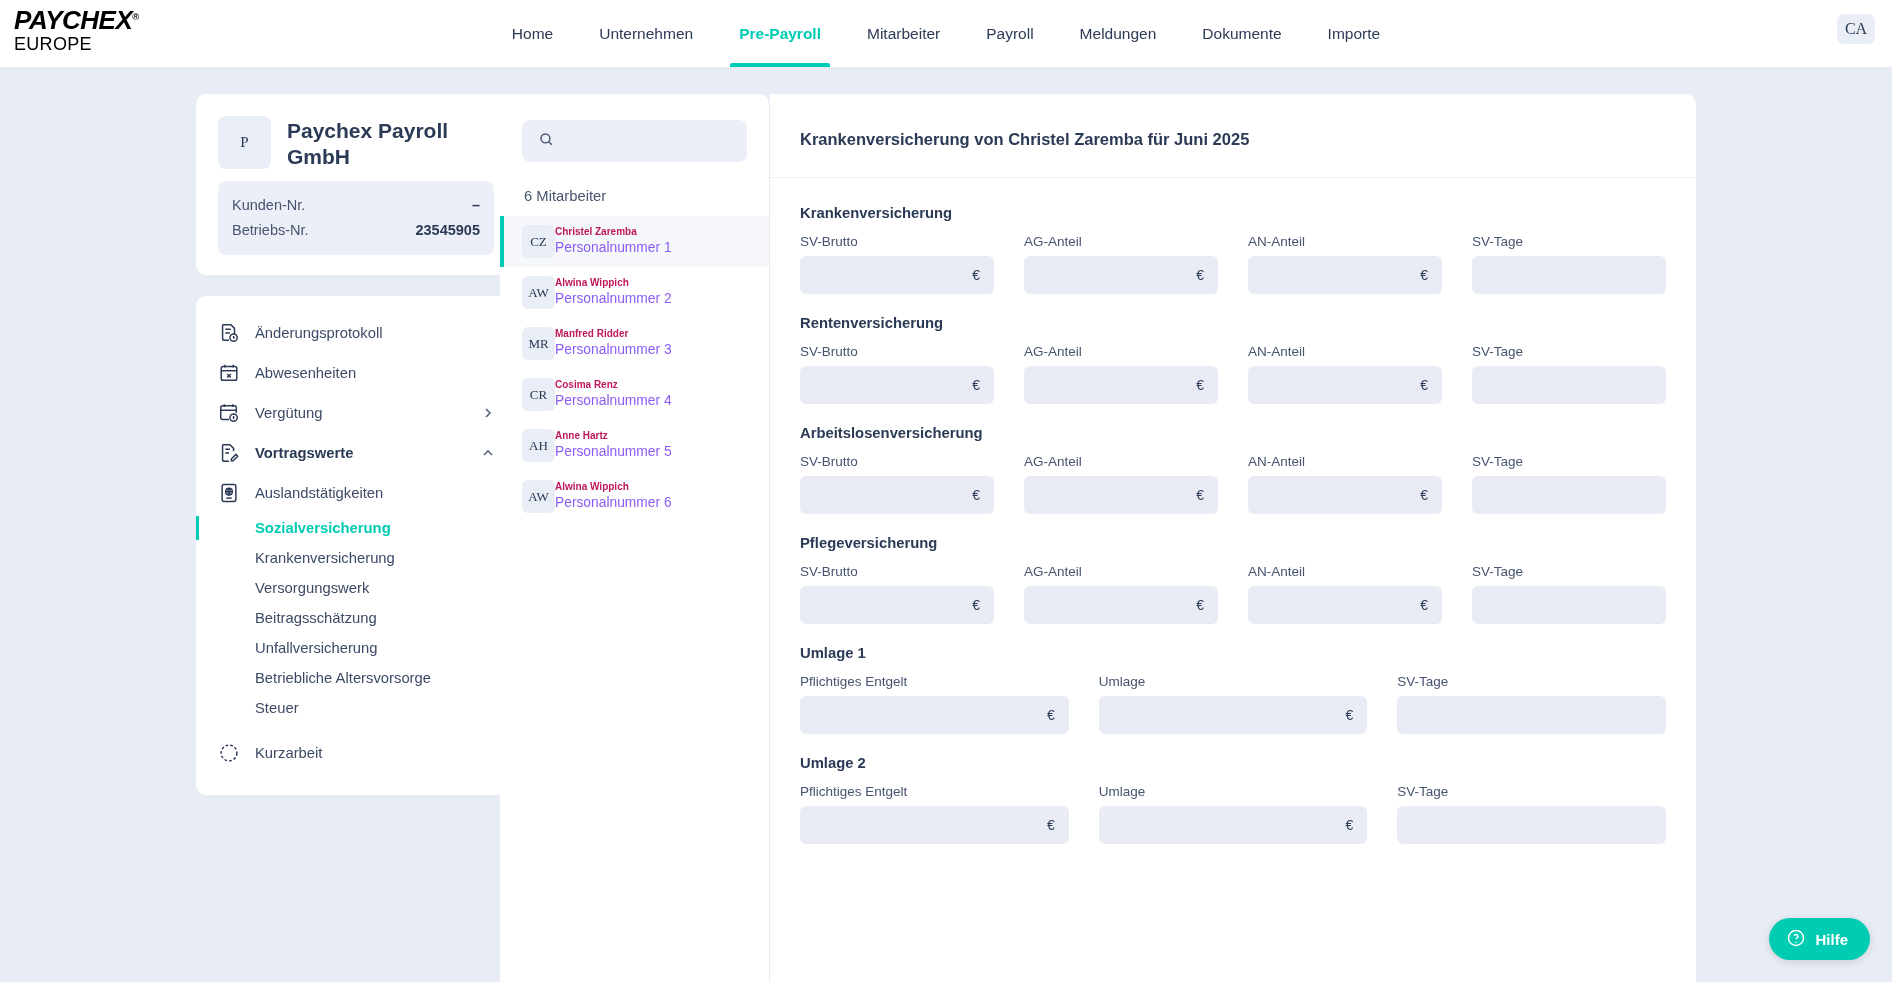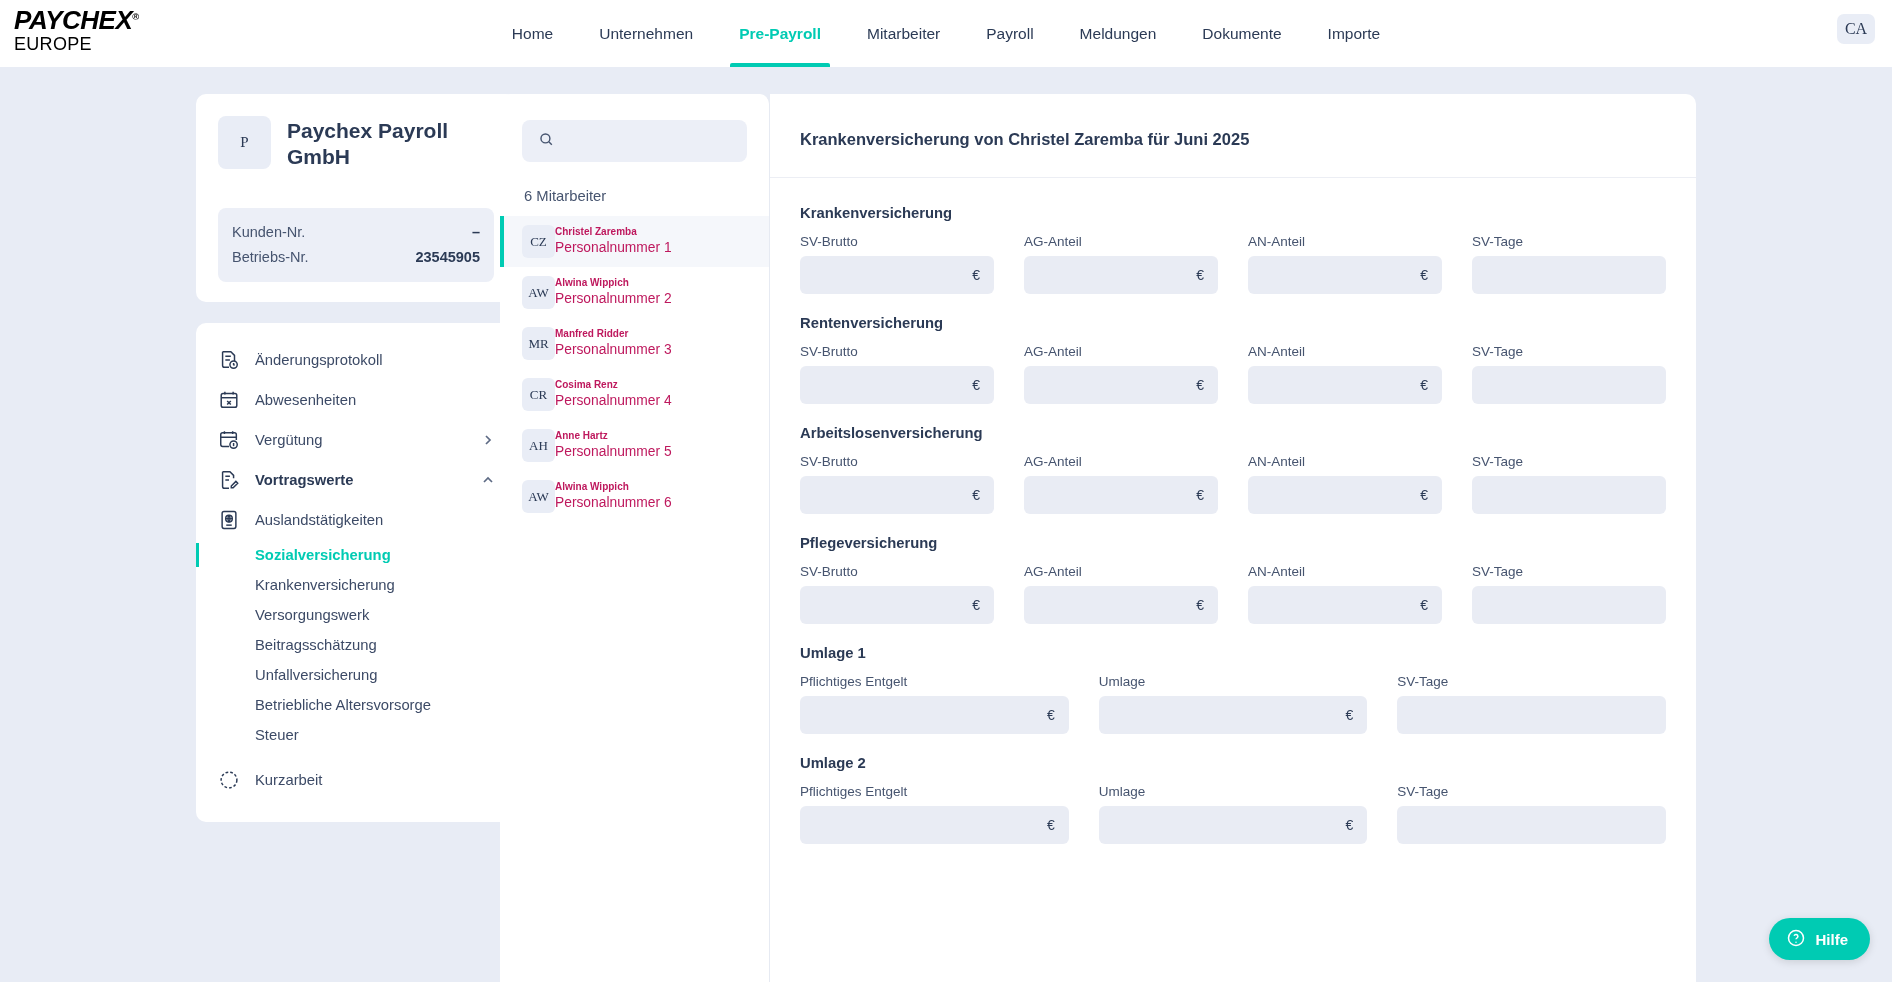--- a/index.html
+++ b/index.html
@@ -86,21 +86,21 @@
     background: #e9edf6; flex: none;
     display: flex; align-items: center; justify-content: center;
     font-family: "Liberation Serif", serif;
     font-size: 15px; color: #2b3a55;
   }
   .company-name {
     font-size: 21px; font-weight: 700; line-height: 1.26;
     color: #2b3a55; padding-top: 2px;
   }
   .company-meta {
-    margin-top: 37px;
+    margin-top: 10px;
     background: #eceff7; border-radius: 8px;
     padding: 12px 14px;
   }
   .meta-row {
     display: flex; justify-content: space-between;
     font-size: 14.5px; line-height: 1.72; color: #46546f;
   }
   .meta-row .val { font-weight: 700; color: #2b3a55; }
 
   
@@ -171,21 +171,21 @@
     left: 0; top: 0; bottom: 0; width: 4px; background: #00cbb3;
   }
   .emp-avatar {
     width: 33px; height: 33px; border-radius: 6px;
     background: #e9edf6; flex: none;
     display: flex; align-items: center; justify-content: center;
     font-family: "Liberation Serif", serif;
     font-size: 13px; color: #2b3a55;
   }
   .emp-name { font-size: 10px; font-weight: 700; color: #be185d; line-height: 1.28; }
-  .emp-pnr  { font-size: 13.8px; color: #be185d; line-height: 1.28; }
+  .emp-pnr  { font-size: 13.8px; color: #8b5cf6; line-height: 1.28; }
 
   
   .form-panel {
     background: #fff;
     border-radius: 0 10px 0 0;
     height: 100%;
     overflow: hidden;
   }
   .form-title {
     font-size: 16.5px; font-weight: 700; color: #2b3a55;

